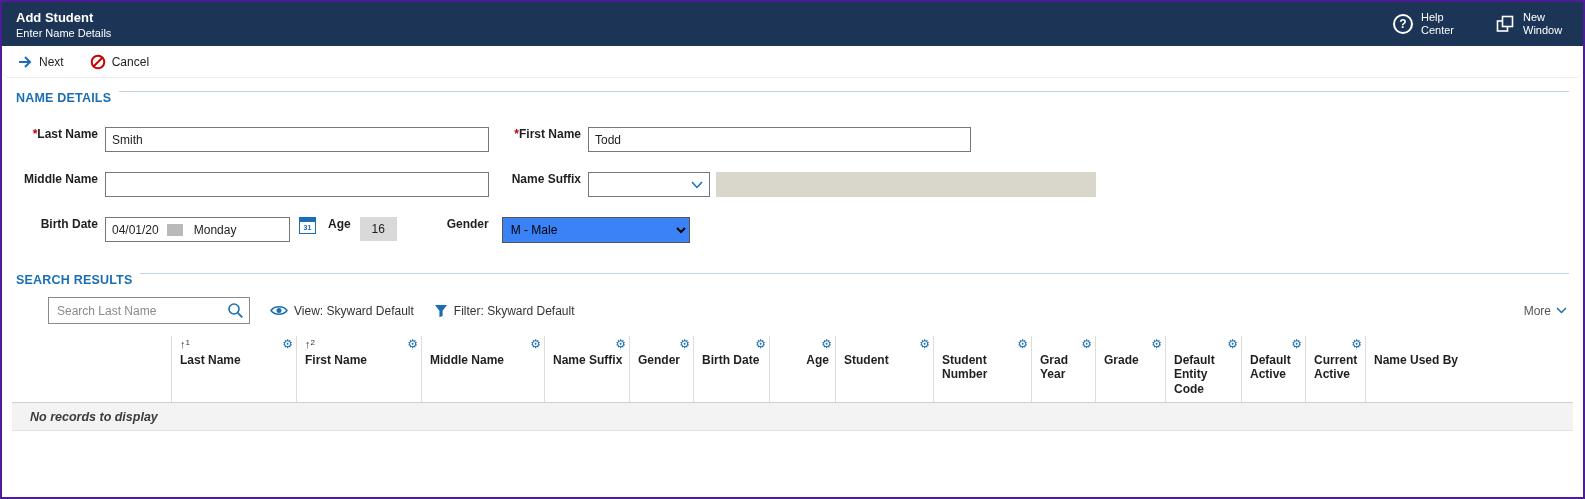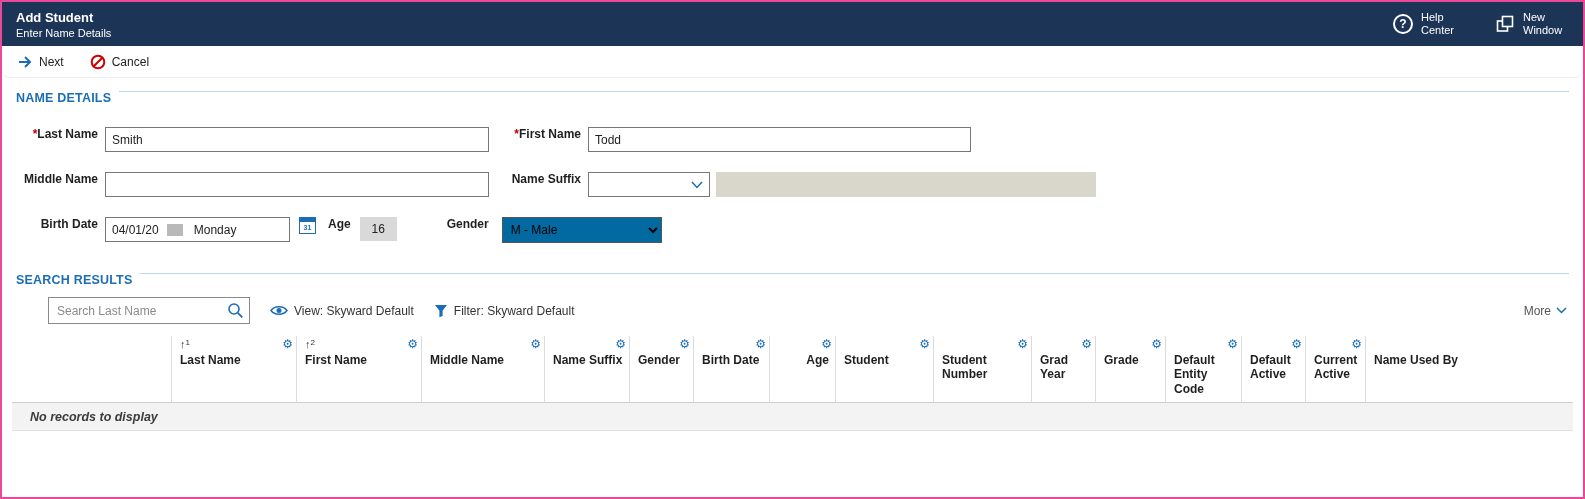--- a/index.html
+++ b/index.html
@@ -1,21 +1,21 @@
 <!DOCTYPE html>
 <html><head>
 <meta charset="utf-8">
 <style>
   * { box-sizing: border-box; margin: 0; padding: 0; }
   html,body { background: #ffffff; }
   body { font-family: "Liberation Sans", sans-serif; }
 
   .page {
     width: 1585px; height: 499px;
-    border: 2px solid #ec4899;
+    border: 2px solid #4c1d95;
     background: #fff;
     position: relative;
     overflow: hidden;
   }
 
   
   .topbar {
     height: 44px;
     background: #1c3557;
     color: #fff;
@@ -88,22 +88,22 @@
   }
   .cal-icon .cal-top { height: 4px; background: #1b6eb5; }
   .cal-icon .cal-num { flex: 1; display: flex; align-items: center; justify-content: center; font-size: 7px; color: #1b6eb5; font-weight: bold; }
   .age-label { margin-left: 12px; }
   .age-box {
     width: 37px; height: 24px; background: #d9d9d9; margin-left: 2px;
     display: flex; align-items: center; justify-content: center; font-size: 12px; color: #222;
   }
   .gender-label { margin-left: 50px; }
   select.gender {
-    width: 160px; height: 26px; border: 1px solid #555; font-family: inherit;
-    font-size: 12px; padding: 0 4px; background: #0369a1; margin-left: 6px;
+    width: 188px; height: 26px; border: 1px solid #555; font-family: inherit;
+    font-size: 12px; padding: 0 4px; background: #3b82f6; margin-left: 6px;
   }
 
   
   .search-row { display: flex; align-items: center; margin: 10px 16px 0 14px; gap: 20px; padding-left: 32px; }
   .search-box { position: relative; width: 202px; }
   .search-box input {
     width: 100%; height: 27px; border: 1px solid #8a8a8a; font-family: inherit;
     font-size: 12px; padding: 0 30px 0 8px; color: #222;
   }
   .search-box input::placeholder { color: #8a8a8a; }

